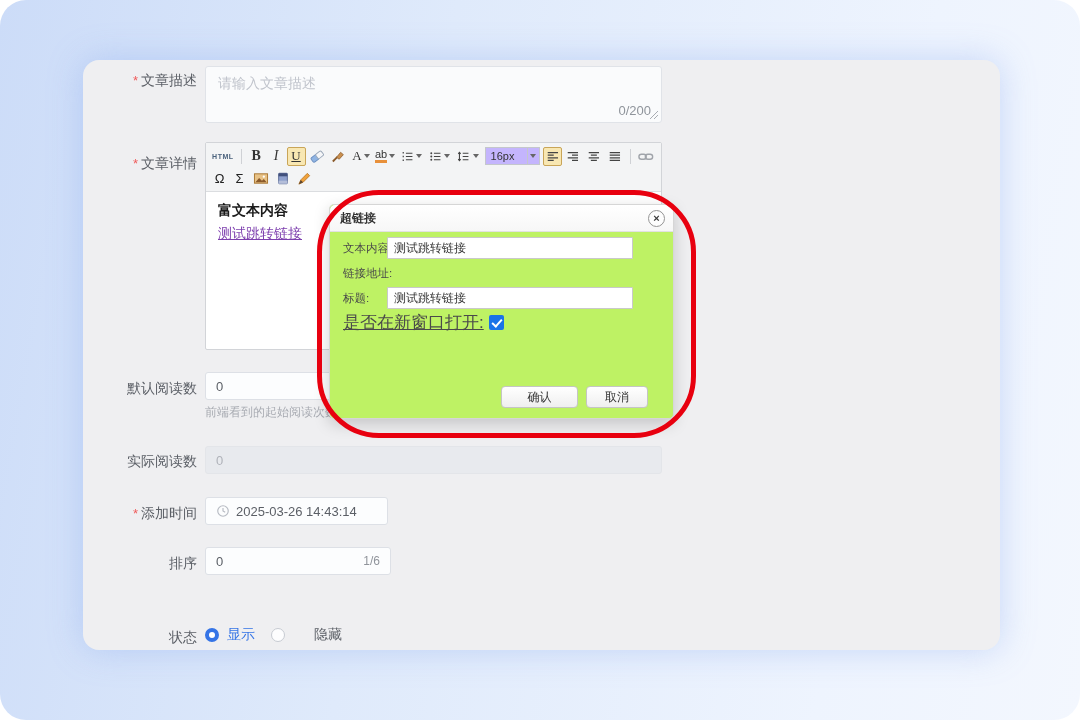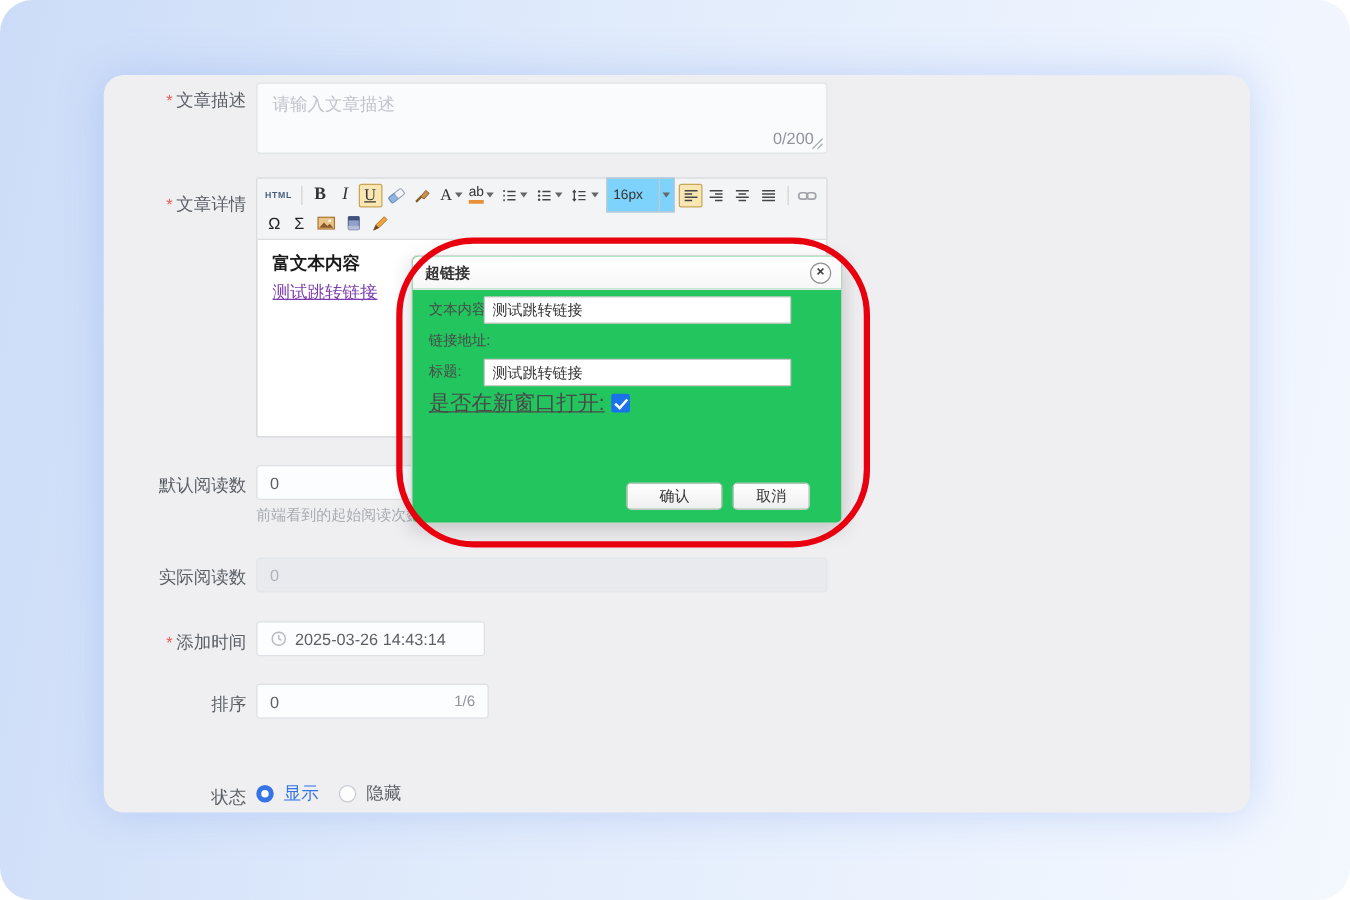--- a/index.html
+++ b/index.html
@@ -35,21 +35,21 @@
   .toolbar { background:#f3f4f5; border-bottom:1px solid #dbdde0; padding:2px 4px; }
   .trow { display:flex; align-items:center; gap:1px; height:22px; }
   .tbtn { height:19px; min-width:19px; display:flex; align-items:center; justify-content:center;
           font-size:13px; color:#333; border:1px solid transparent; border-radius:2px; padding:0 2px; }
   .tbtn.active { background:#f8e7b2; border-color:#c9a558; }
   .tserif { font-family:"Liberation Serif", serif; }
   .tsep { width:1px; height:15px; background:#cfd1d5; margin:0 4px; }
   .src-label { font-size:7px; font-weight:bold; color:#4a617c; letter-spacing:0.5px; }
   .caret { width:0; height:0; border-left:3px solid transparent; border-right:3px solid transparent;
            border-top:4px solid #666; margin-left:2px; }
-  .tsize { width:60px; height:28px; background:#7dd3fc; border:1px solid #c4c7cc; display:flex;
+  .tsize { width:60px; height:18px; background:#c4b5fd; border:1px solid #c4c7cc; display:flex;
            align-items:center; margin:0 2px; }
   .tsize-text { flex:1; font-size:11px; color:#333; padding-left:5px; }
   .tsize-caret { width:12px; height:100%; border-left:1px solid #c4c7cc; display:flex;
            align-items:center; justify-content:center; }
   .hl-ab { font-size:11px; color:#333; border-bottom:3px solid #e8903a; line-height:11px; }
   .glyph-b { font-weight:bold; font-size:14px; }
   .glyph-i { font-style:italic; font-size:14px; }
   .glyph-u { text-decoration:underline; font-size:13px; }
   .glyph-a { font-size:13px; }
   .glyph-om { font-size:13px; color:#222; }
@@ -65,25 +65,25 @@
   .inp .count { margin-left:auto; font-size:12px; color:#90949b; }
   .hint { position:absolute; font-size:12px; color:#a8abb2; white-space:nowrap; }
   .clock { margin-right:6px; display:flex; }
 
   
   .radio { width:14px; height:14px; border-radius:50%; display:inline-block; }
   .radio.on  { border:4px solid #3574e6; background:#fff; }
   .radio.off { border:1px solid #c7cbd2; background:#fdfdfe; }
   .status-opt { position:absolute; display:flex; align-items:center; gap:8px; font-size:14px; }
   .status-opt .lbl-on  { color:#3574e6; }
-  .status-opt .lbl-off { color:#5b5f66; }
+  .status-opt .lbl-off { color:#5b5f66;margin-left:21px; }
 
   
   .dialog { position:absolute; left:329px; top:204px; width:345px; height:215px;
-            background:#22c55e; border:1px solid #d6d6d6; border-radius:5px;
+            background:#bef264; border:1px solid #d6d6d6; border-radius:5px;
             box-shadow:0 5px 16px rgba(0,0,0,0.18); }
   .dtitle { height:27px; border-bottom:1px solid #e2e2e2; display:flex; align-items:center;
             padding:0 10px; font-size:12px; font-weight:bold; color:#333;
             background:linear-gradient(#ffffff,#f7f7f7); border-radius:5px 5px 0 0; }
   .dclose { position:absolute; right:8px; top:5px; width:17px; height:17px;
             border:1px solid #949494; border-radius:50%; background:#fdfdfd;
             display:flex; align-items:center; justify-content:center;
             font-size:11px; font-weight:bold; color:#3a3a3a; line-height:1; }
   .dlabel { position:absolute; left:13px; font-size:11.5px; color:#4a4a4a; line-height:22px; white-space:nowrap; }
   .dinput { position:absolute; left:57px; width:246px; height:22px; border:1px solid #c9c9c9;

